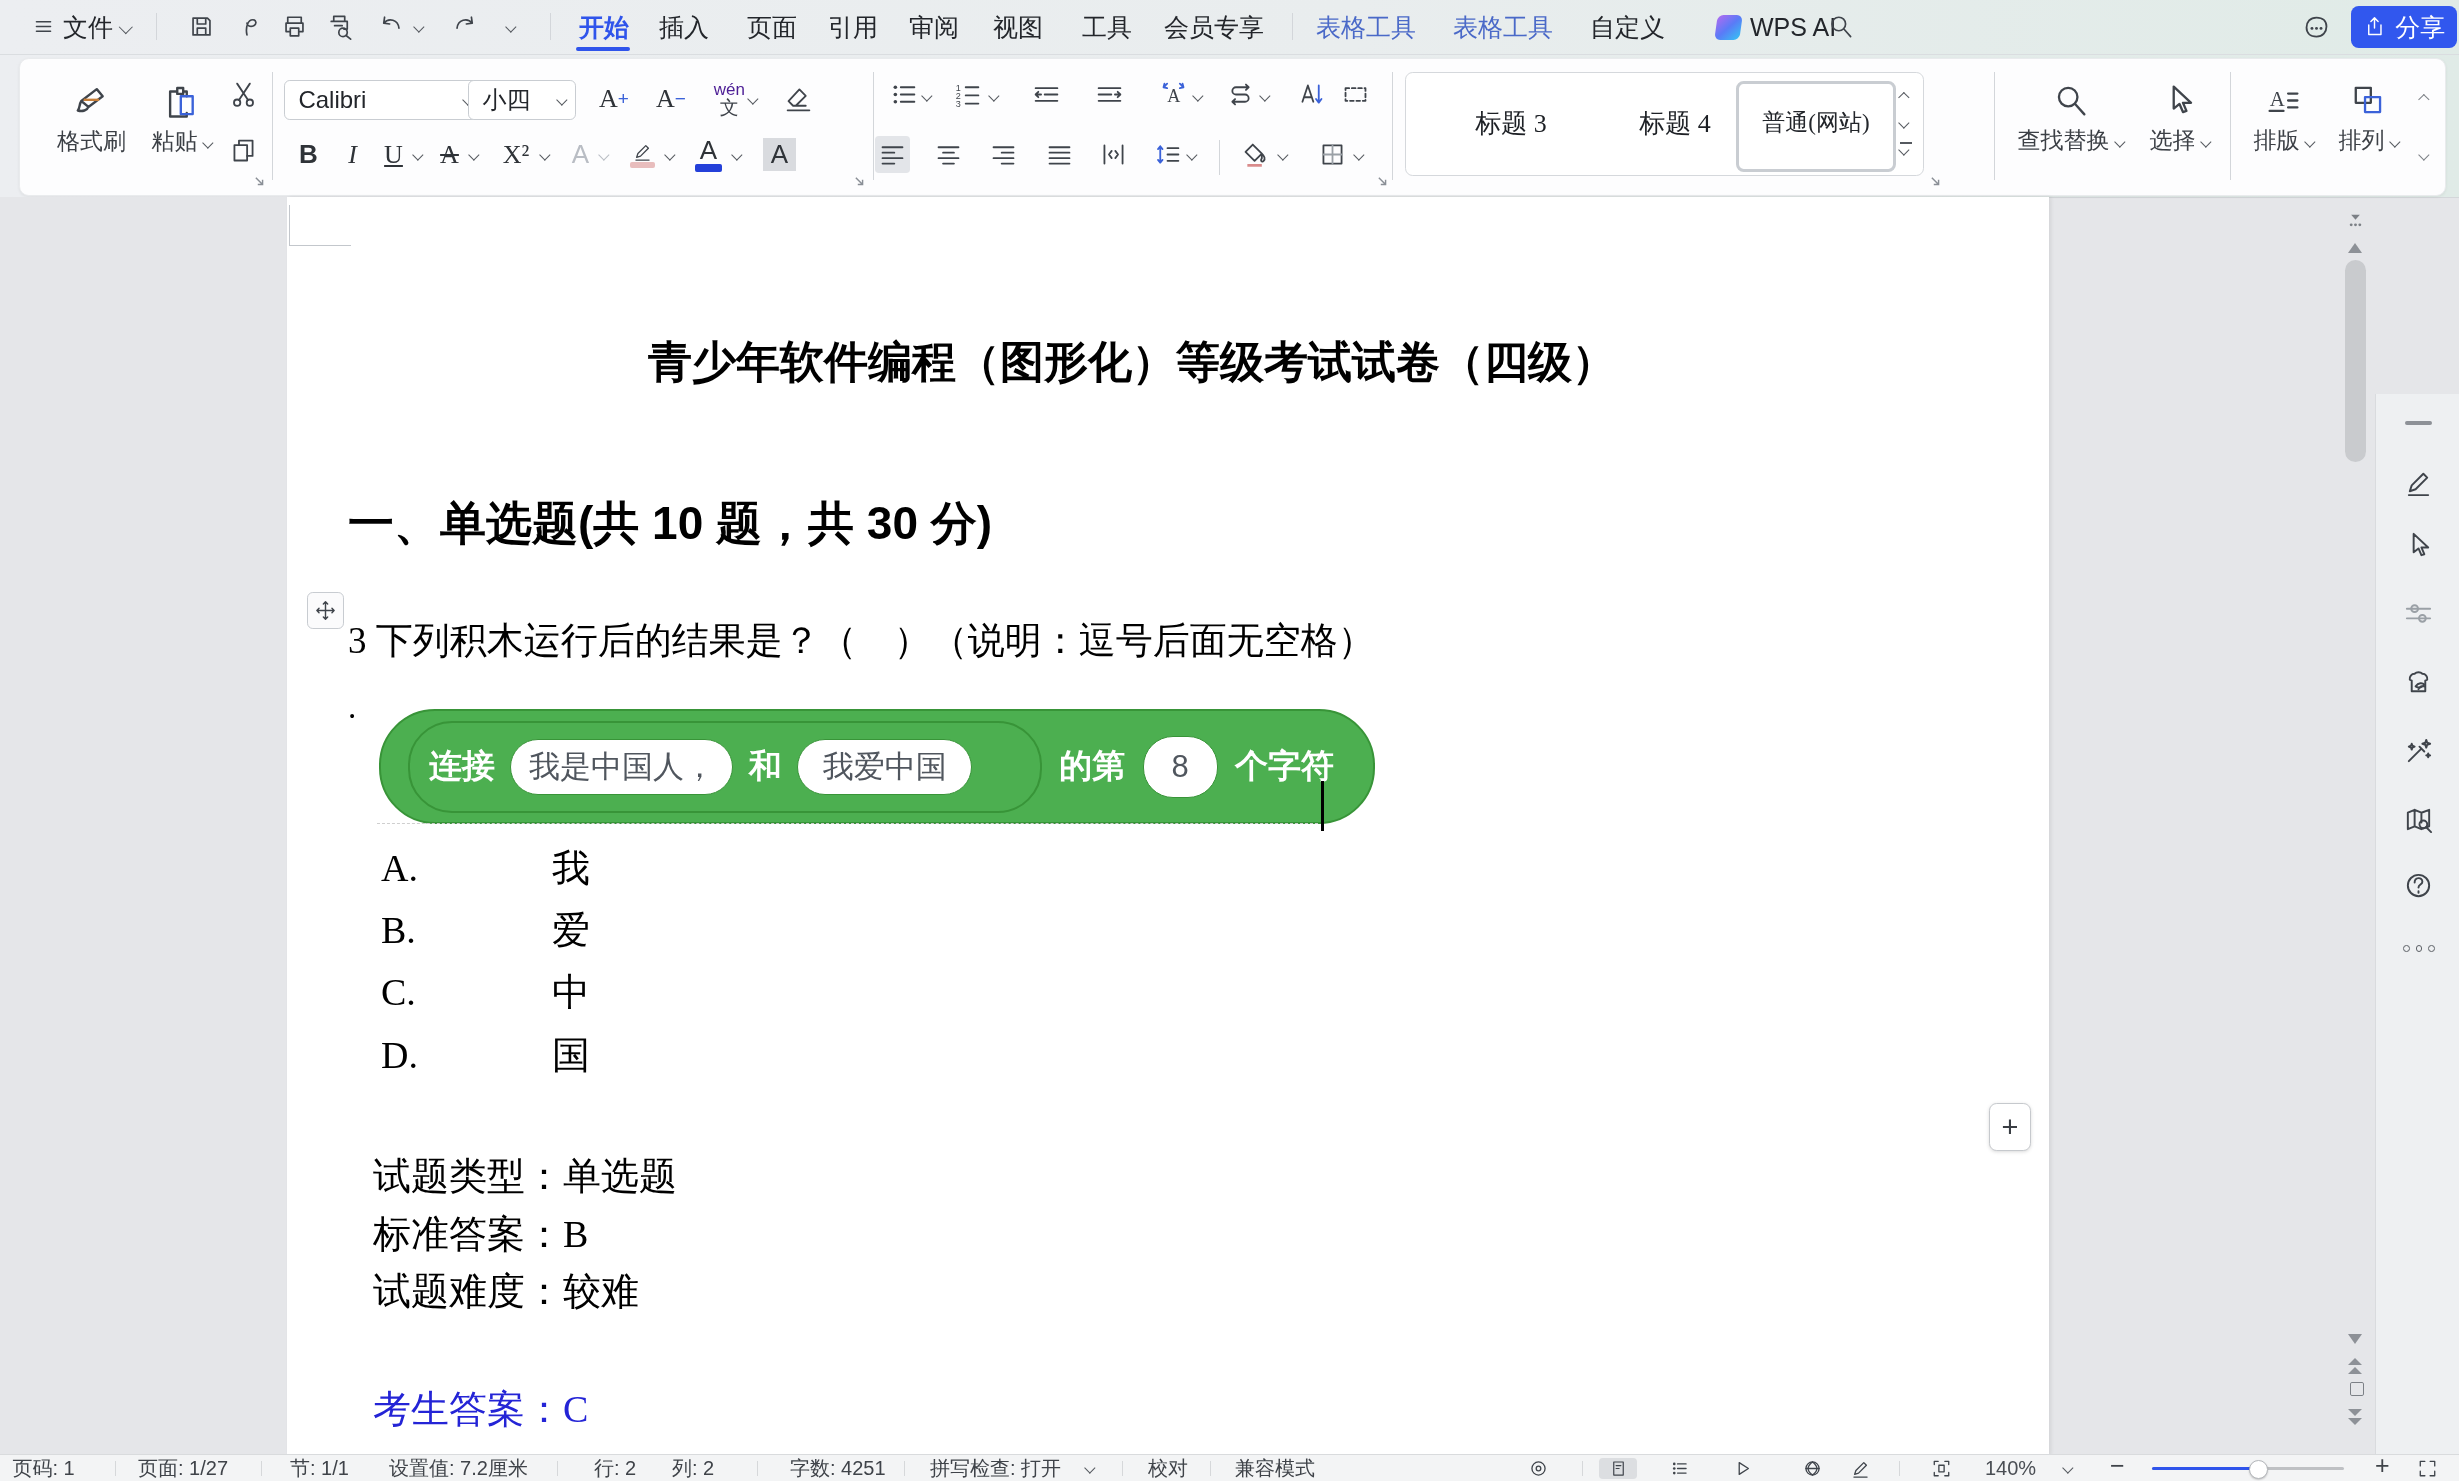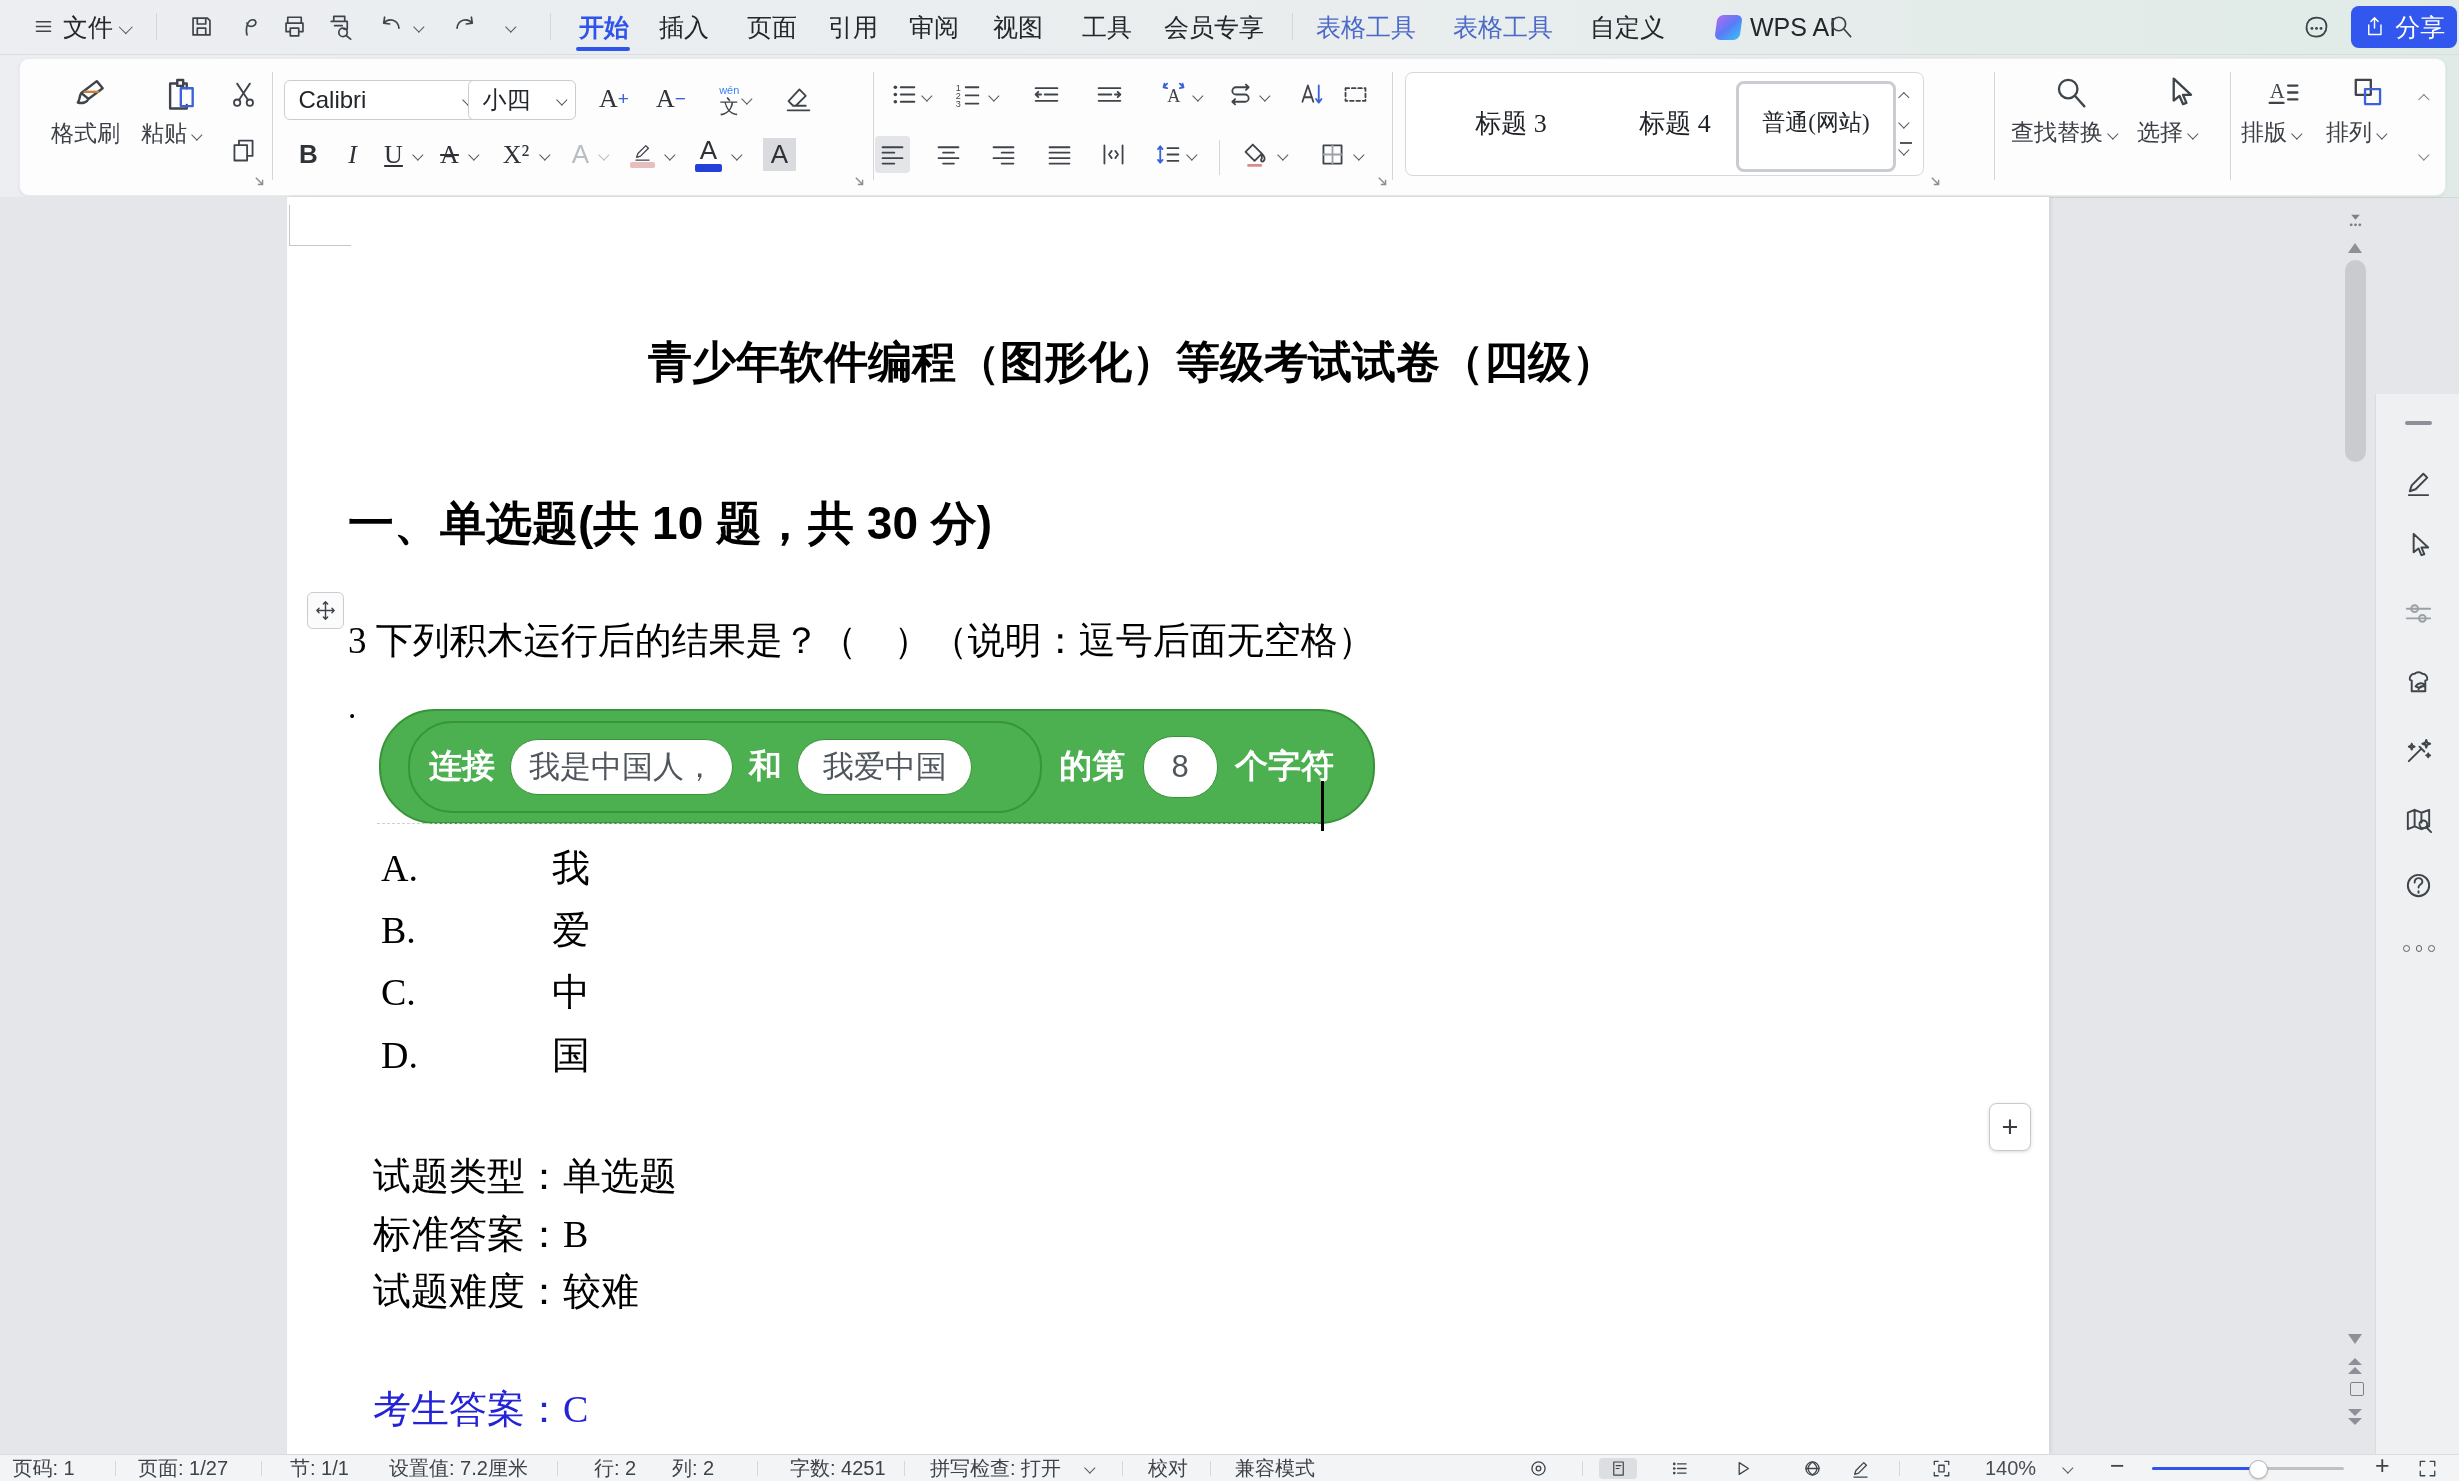--- a/index.html
+++ b/index.html
@@ -19,21 +19,21 @@
   .vdiv{width:1px;background:#d3d6da;}
   .chev{display:inline-block;width:8.6px;height:8.6px;border-right:1.9px solid #55595f;border-bottom:1.9px solid #55595f;transform:rotate(45deg);vertical-align:middle;}
   .chev.up{transform:rotate(-135deg);}
   .chev.sm{width:6.7px;height:6.7px;}
   .sharebtn{background:#3157ee;border-radius:7.7px;color:#fff;font-size:25px;line-height:42px;
             display:flex;align-items:center;justify-content:center;gap:9.6px;}
   .ailogo{width:25px;height:25px;border-radius:5.8px;background:linear-gradient(135deg,#b36bf0,#5a7bf7,#35c3f3);transform:skewX(-8deg);}
   
   .ribbon{left:19px;top:58px;width:2425px;height:136px;background:#fdfdfe;border:1px solid #e9ebed;
           border-radius:9.6px;box-shadow:0 1px 2.9px rgba(60,64,70,.08);}
-  .bigbtn{position:absolute;top:15px;height:113px;text-align:left;cursor:default;}
+  .bigbtn{position:absolute;top:23px;height:113px;text-align:center;cursor:default;}
   .bigbtn .lbl{font-size:23px;color:#3c4046;margin-top:5.8px;white-space:nowrap;}
   .sb{position:absolute;width:35px;height:37px;display:flex;align-items:center;justify-content:center;border-radius:3.8px;}
   .sb.active{background:#e3e5e9;}
   .combo{position:absolute;height:38px;border:1px solid #c9cdd2;border-radius:5.8px;background:#fff;
          display:flex;align-items:center;justify-content:space-between;padding:0 9.6px 0 13.4px;font-size:24px;color:#23262b;}
   .glyph{font-size:26px;color:#2f3338;font-family:"Liberation Serif",serif;}
   .corner{position:absolute;width:15.4px;height:15.4px;}
   .gallery{position:absolute;left:1385px;top:13.4px;width:517px;height:102px;border:1px solid #d5d8dc;border-radius:7.7px;background:#fff;}
   .styleitem{position:absolute;top:0;height:102px;line-height:102px;font-family:"Liberation Serif",serif;font-size:26px;color:#1d2025;text-align:center;}
   .stylesel{position:absolute;left:330px;top:7.7px;width:154px;height:85px;border:3.8px solid #c9cdd2;border-radius:7.7px;
@@ -365,21 +365,21 @@
     <div class="sb" style="left:569px;top:21px;width:50px">
       <span class="glyph">A</span>
         <span style="color:#3b62d9;font-size:19px;vertical-align:super">+</span>
     </div>
     <div class="sb" style="left:626px;top:21px;width:50px">
       <span class="glyph">A</span>
         <span style="color:#3b62d9;font-size:19px;vertical-align:super">−</span>
     </div>
     <div class="sb" style="left:688px;top:21px;width:54px">
       <span style="display:inline-block;text-align:center;line-height:1">
-        <span style="font-size:11px;color:#3b82f6">wén</span><br>
+        <span style="font-size:17px;color:#4c1d95">wén</span><br>
         <span style="font-size:19px;color:#3f444b">文</span>
       </span>
         <span class="chev sm" style="margin-left:3.8px"></span>
     </div>
     <div class="sb" style="left:761px;top:21px">
         <svg class="i" width="29" height="29" viewBox="0 0 30 30">
           <use href="#ic-eraser"></use>
         </svg>
       </div>
 

